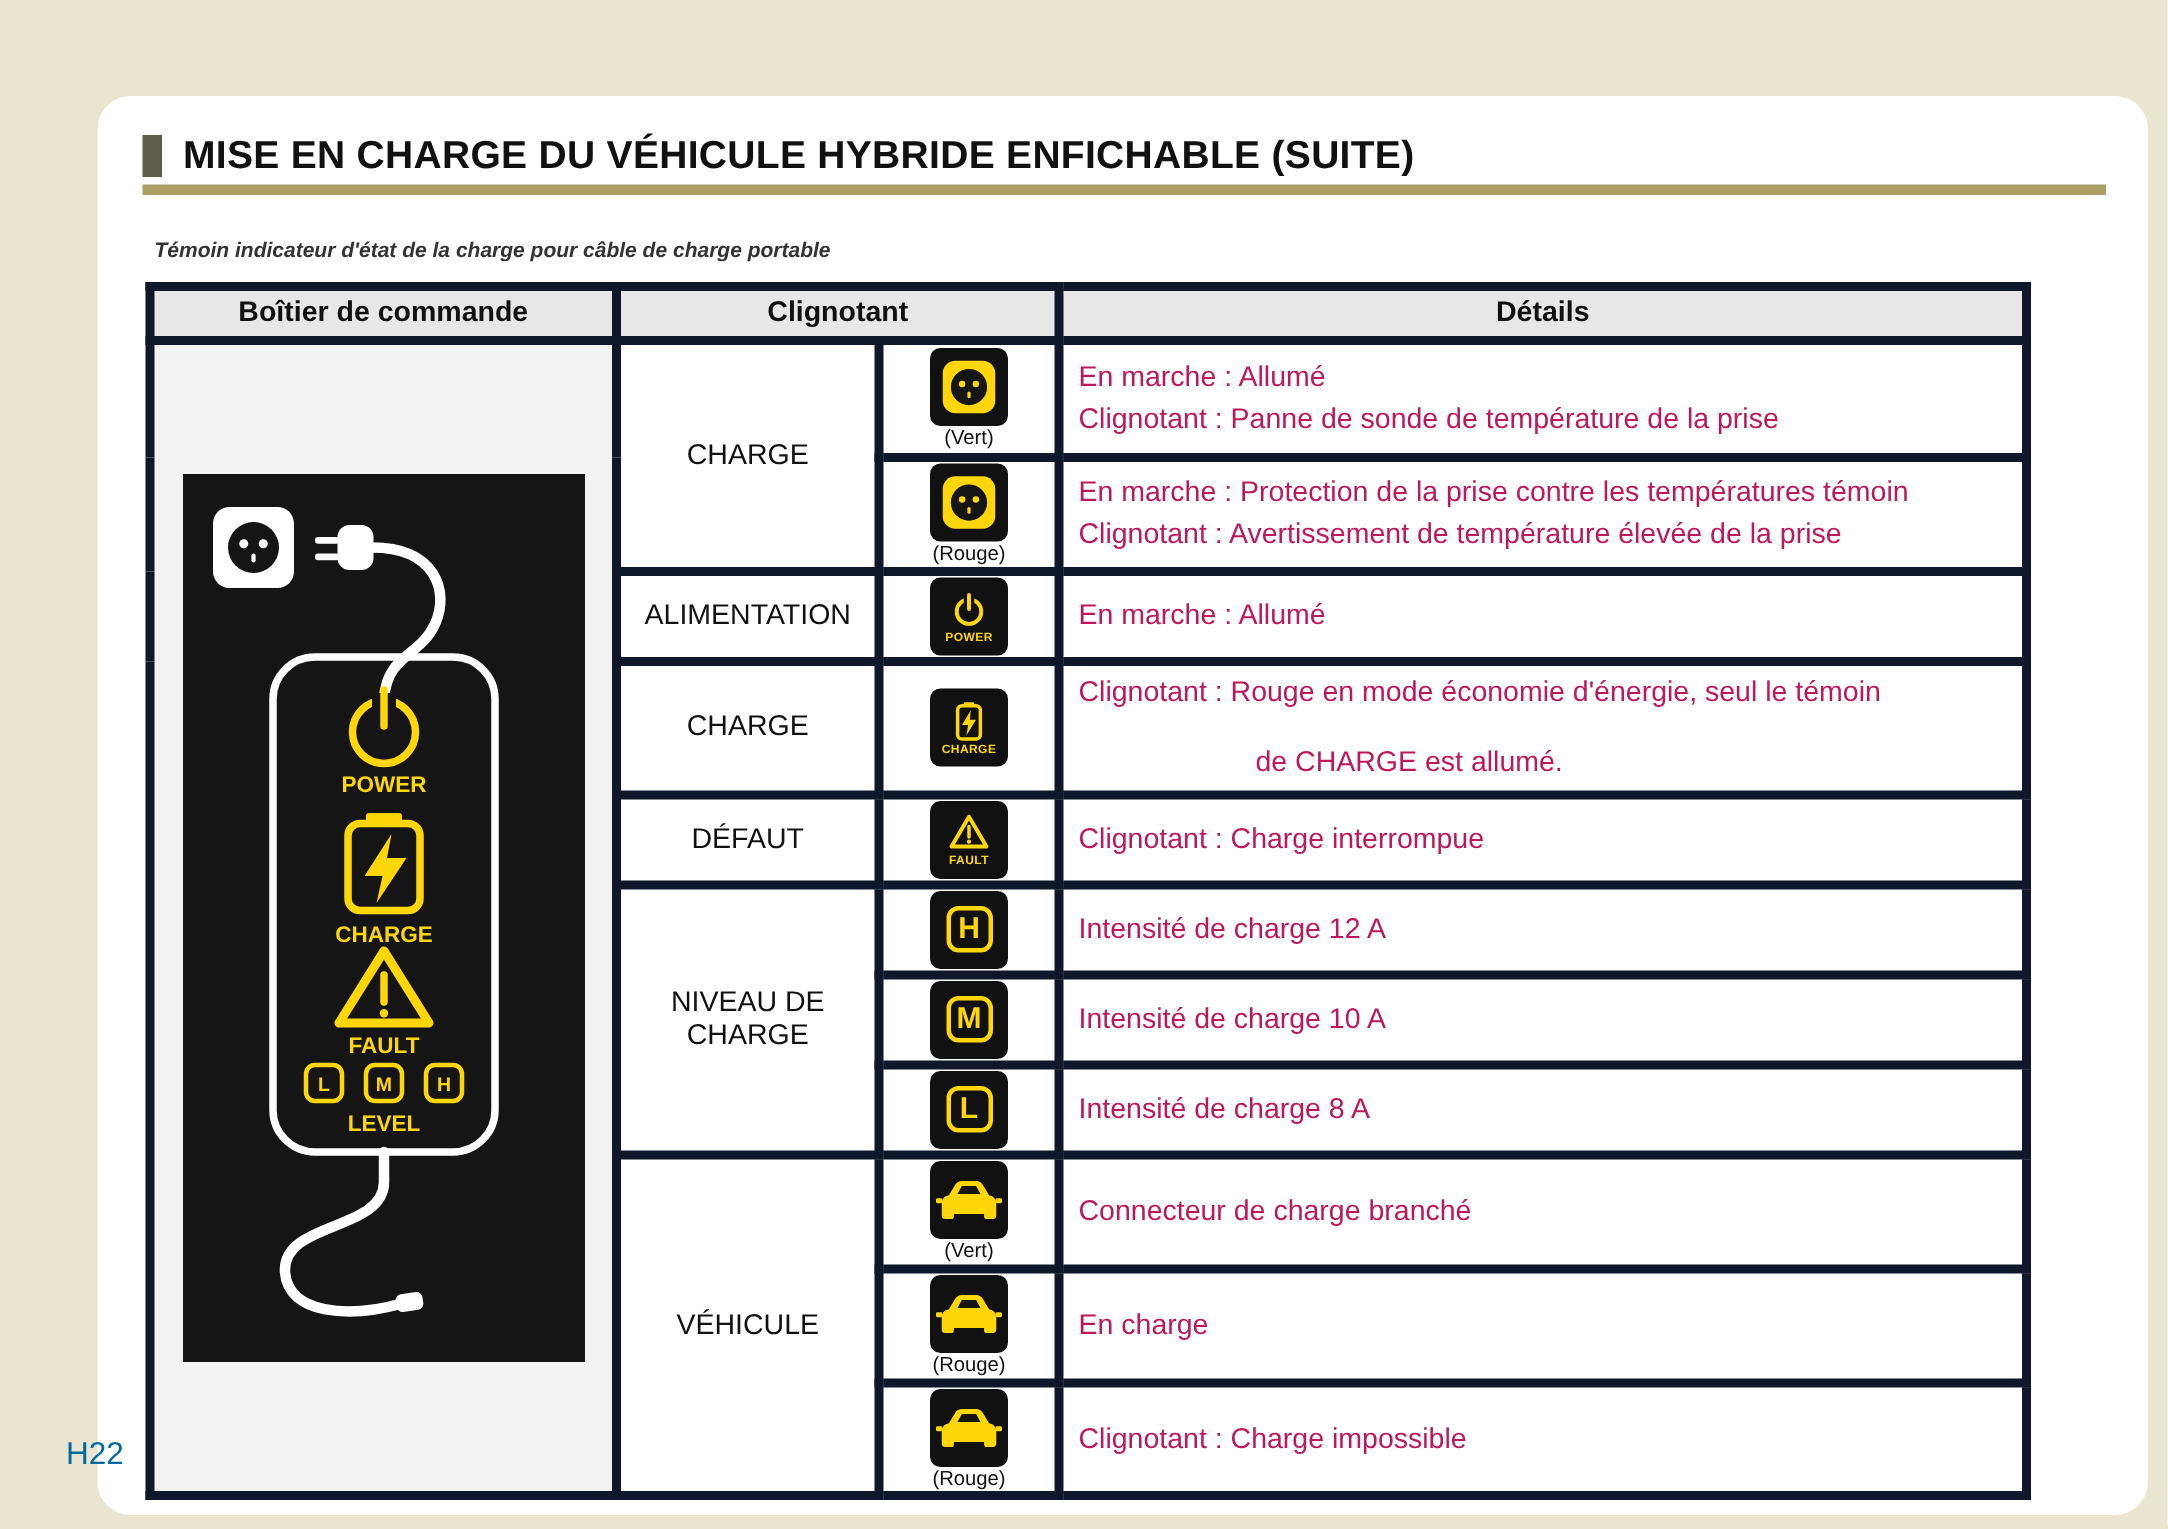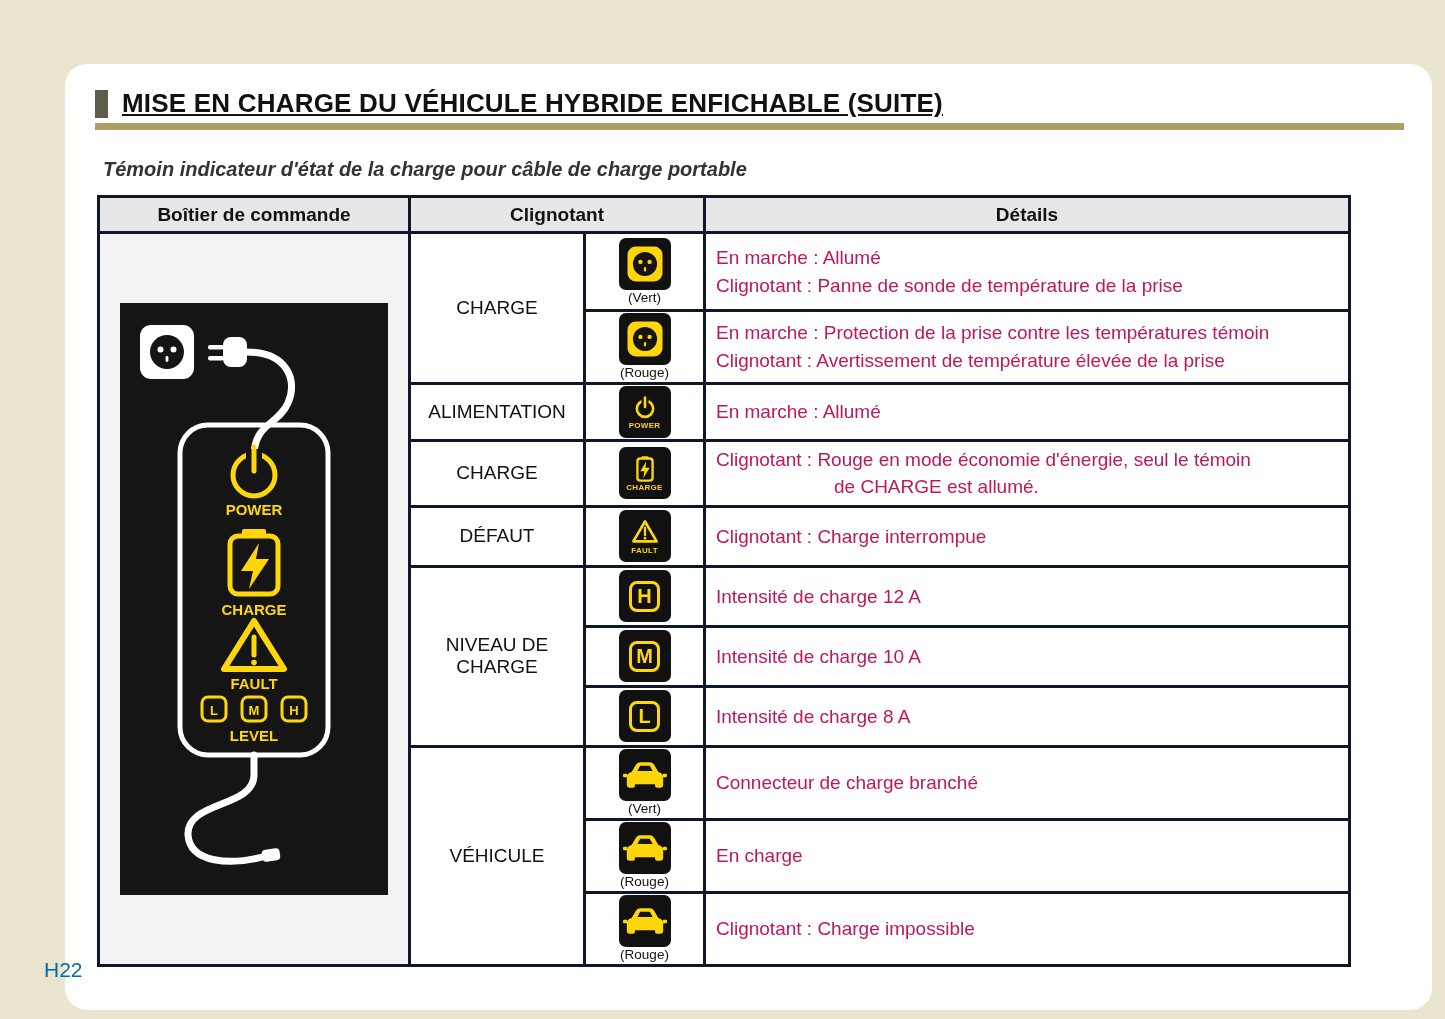--- a/index.html
+++ b/index.html
@@ -10,35 +10,35 @@
     position:relative;
     overflow:hidden;
   }
   .sheet {
     position:absolute; left:65px; top:64px;
     width:1367px; height:946px;
     background:#ffffff; border-radius:22px;
   }
   .title-row { display:flex; align-items:center; margin:24px 0 0 30px; }
   .title-marker { width:13px; height:28px; background:#5f5c49; margin-right:14px; flex:0 0 auto; }
-  .title { font-size:26px; font-weight:bold; color:#111; letter-spacing:0.2px; white-space:nowrap;text-decoration:underline; }
+  .title { font-size:26px; font-weight:bold; color:#111; letter-spacing:0.2px; white-space:nowrap; }
   .title-rule { height:7px; background:#ab9f66; margin:4px 28px 0 30px; }
-  .subtitle { font-style:italic; font-weight:bold; font-size:20px; color:#333; margin:28px 0 14px 38px; }
+  .subtitle { font-style:italic; font-weight:bold; font-size:14px; color:#333; margin:28px 0 14px 38px; }
 
   table.chart { border-collapse:collapse; table-layout:fixed; margin-left:32px; width:1251px; }
-  table.chart th, table.chart td { border:3px solid #0f172a; }
+  table.chart th, table.chart td { border:6px solid #0f172a; }
   table.chart th {
     background:#e7e7e7; font-size:19px; font-weight:bold; color:#111;
     height:36px; text-align:center;
   }
   .controlbox-cell { background:#f2f2f2; vertical-align:middle; text-align:center; }
   .label-cell { text-align:center; vertical-align:middle; font-size:19px; color:#111; padding:0 8px; }
   .icon-cell { text-align:center; vertical-align:middle; padding:1px 0; }
   .details-cell { font-size:19px; color:#be185d; vertical-align:middle; padding:4px 10px; line-height:1.45; }
-  .details-cell .line.indent { margin-left:118px; }
+  .details-cell .line.indent { margin-left:118px;margin-top:20px; }
 
   .tile {
     width:52px; height:52px; background:#111; border-radius:7px;
     display:inline-flex; flex-direction:column; align-items:center; justify-content:center;
   }
   .tile .glyph { display:block; }
   .tile-label {
     font-size:8px; font-weight:bold; color:#ffd60a; letter-spacing:0.3px;
     margin-top:1px; line-height:1;
   }

